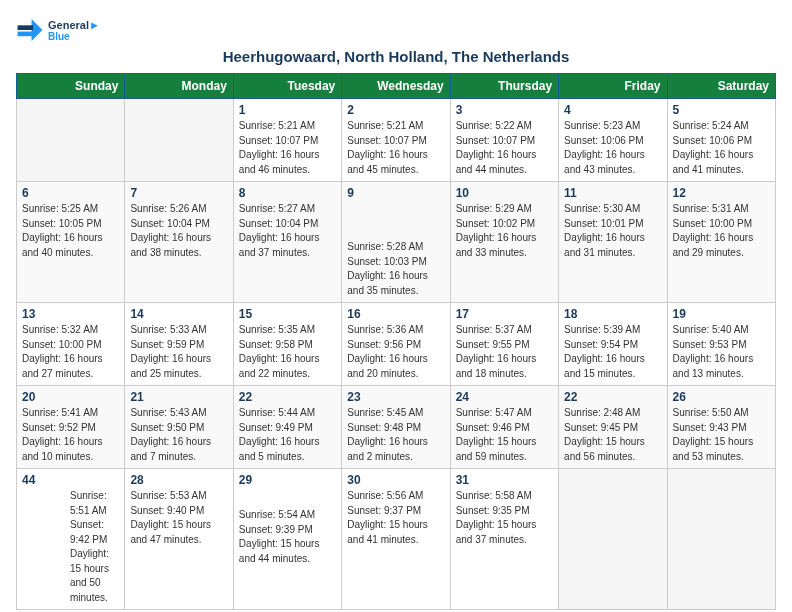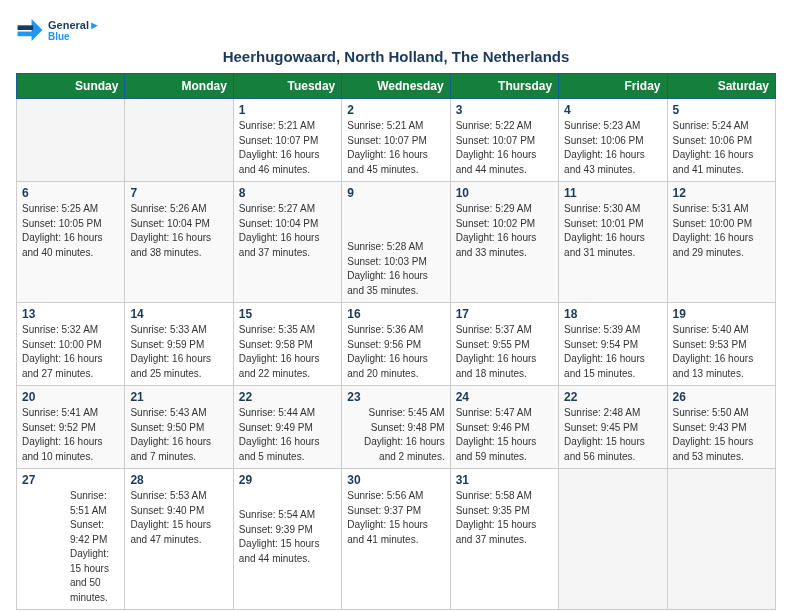--- a/index.html
+++ b/index.html
@@ -250,21 +250,21 @@
 Daylight: 16 hours and 7 minutes.</div>
         </td>
         <td>
           <span class="day-num">22</span>
           <div class="day-info" style="white-space: pre-line;">Sunrise: 5:44 AM
 Sunset: 9:49 PM
 Daylight: 16 hours and 5 minutes.</div>
         </td>
         <td>
           <span class="day-num">23</span>
-          <div class="day-info" style="white-space: pre-line; text-align: right;">Sunrise: 5:45 AM
+          <div class="day-info" style="white-space: pre-line;">Sunrise: 5:45 AM
 Sunset: 9:48 PM
 Daylight: 16 hours and 2 minutes.</div>
         </td>
         <td>
           <span class="day-num">24</span>
           <div class="day-info" style="white-space: pre-line;">Sunrise: 5:47 AM
 Sunset: 9:46 PM
 Daylight: 15 hours and 59 minutes.</div>
         </td>
         <td>
@@ -275,21 +275,21 @@
         </td>
         <td>
           <span class="day-num">26</span>
           <div class="day-info" style="white-space: pre-line;">Sunrise: 5:50 AM
 Sunset: 9:43 PM
 Daylight: 15 hours and 53 minutes.</div>
         </td>
       </tr>
       <tr>
         <td>
-          <span class="day-num">27</span>
+          <span class="day-num">44</span>
           <div class="day-info" style="white-space: pre-line; margin-left: 48px;">Sunrise: 5:51 AM
 Sunset: 9:42 PM
 Daylight: 15 hours and 50 minutes.</div>
         </td>
         <td>
           <span class="day-num">28</span>
           <div class="day-info" style="white-space: pre-line;">Sunrise: 5:53 AM
 Sunset: 9:40 PM
 Daylight: 15 hours and 47 minutes.</div>
         </td>

